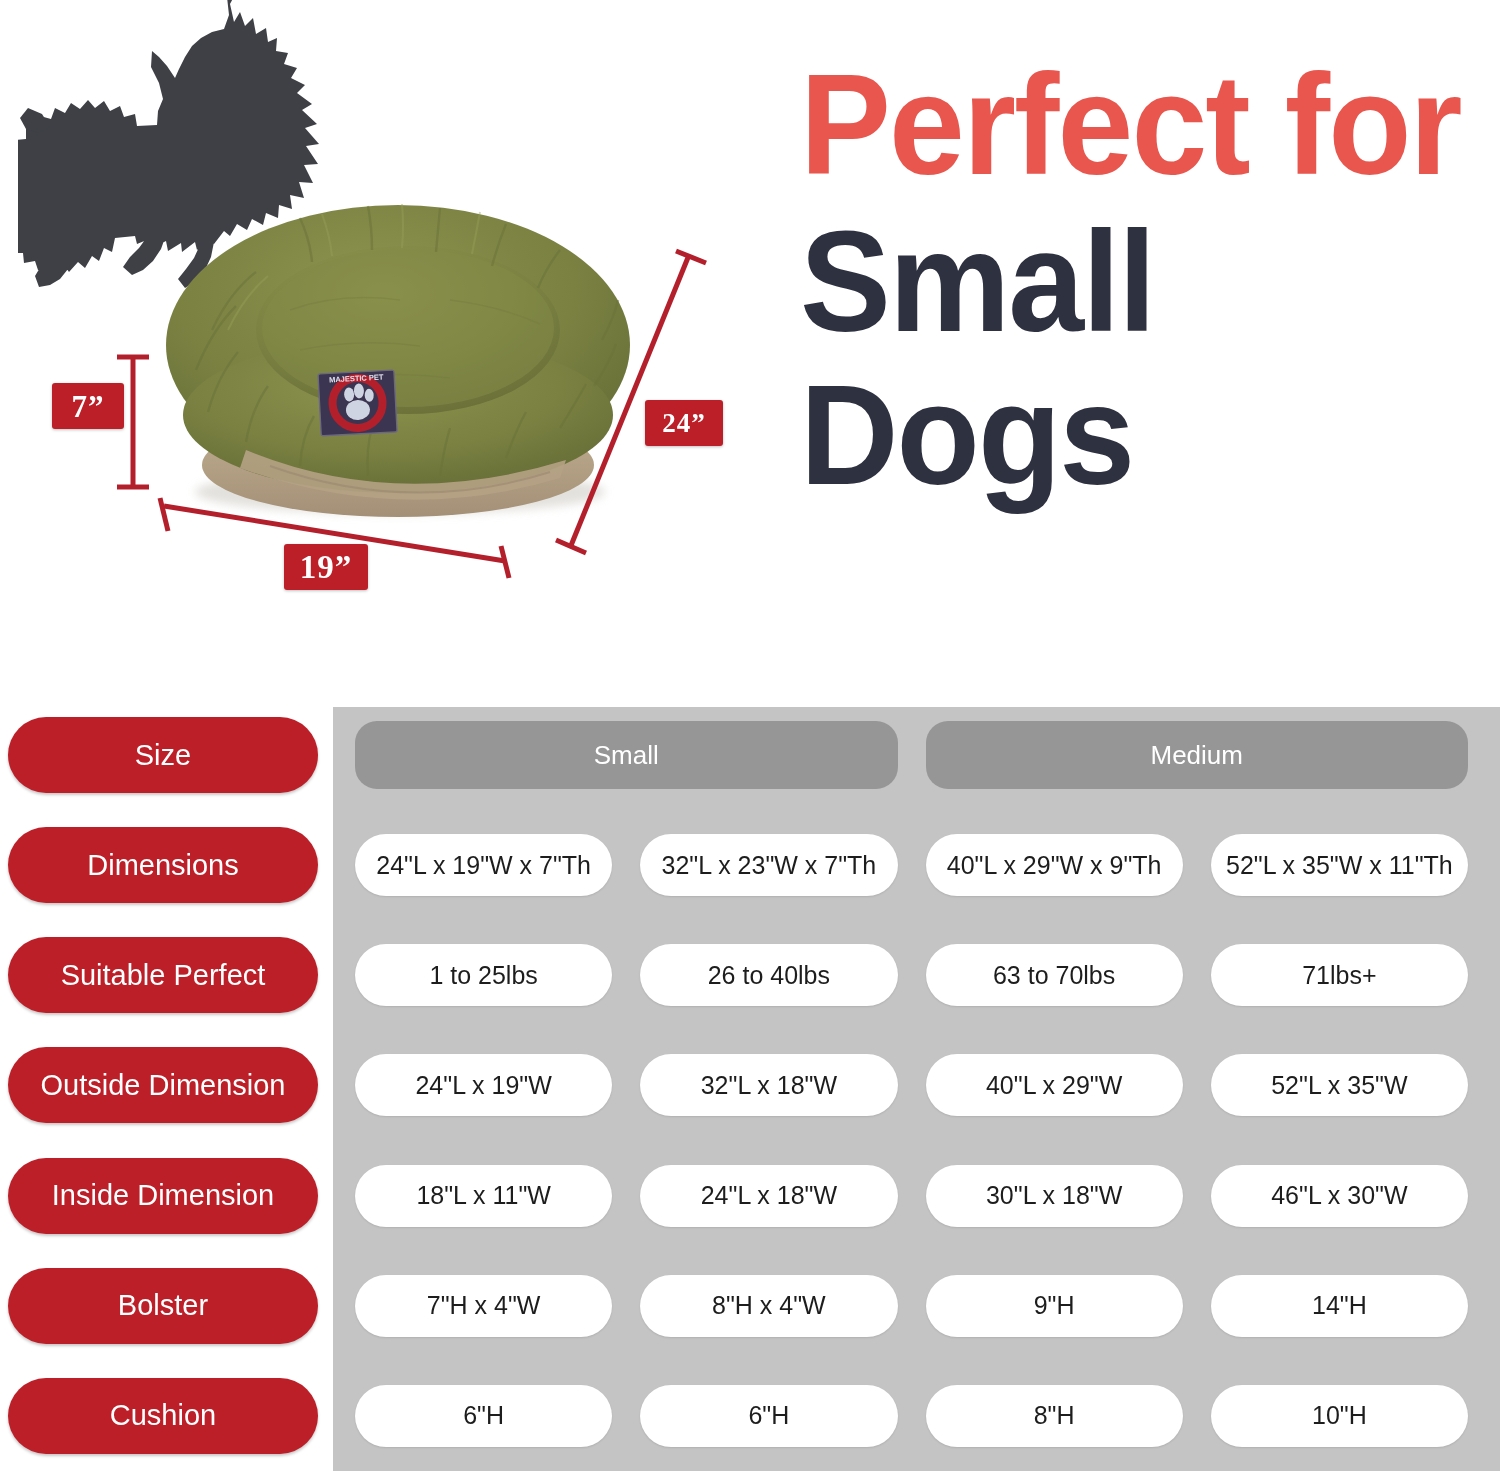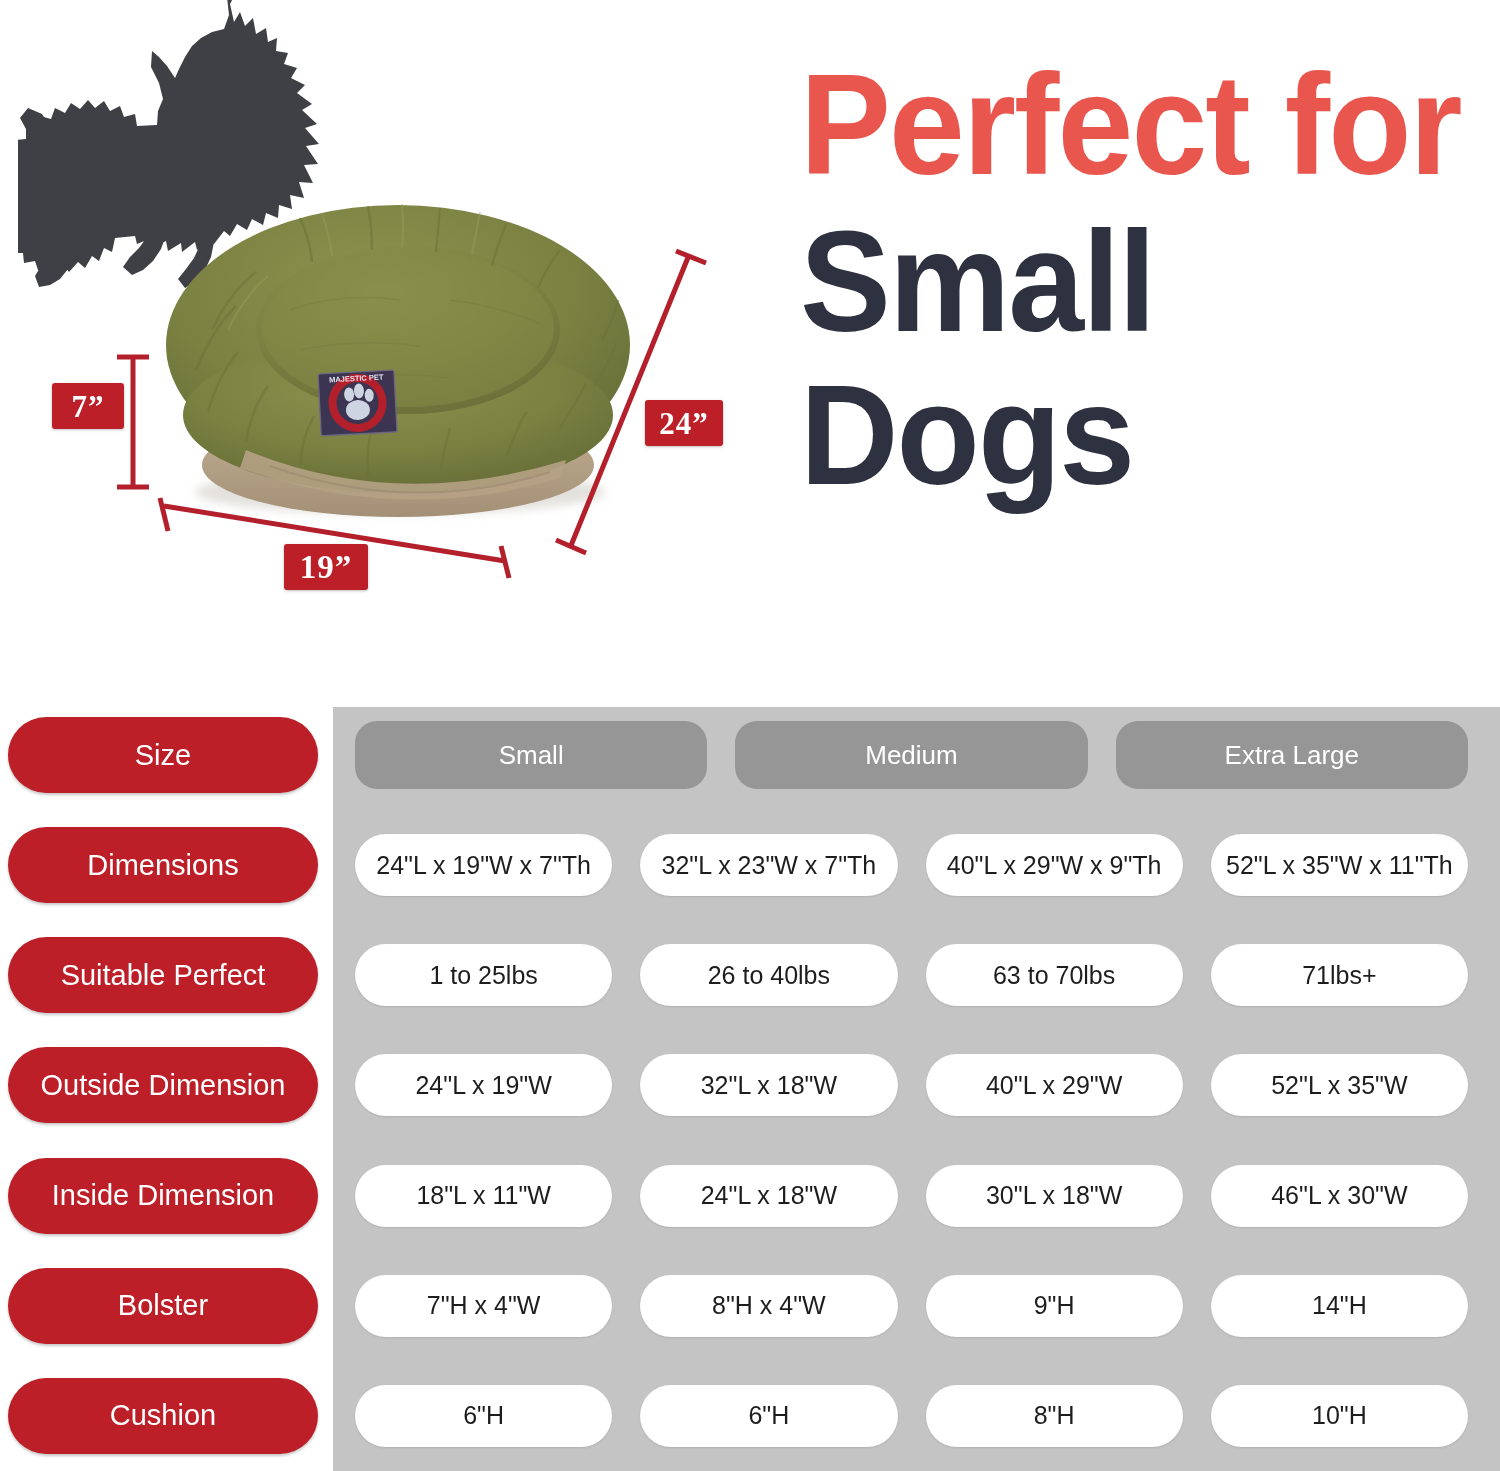--- a/index.html
+++ b/index.html
@@ -66,21 +66,21 @@
     font-size: 31px;
   }
   #badge-width {
     left: 284px; top: 544px;
     width: 84px; height: 46px;
     font-size: 33px;
   }
   #badge-length {
     left: 645px; top: 400px;
     width: 78px; height: 46px;
-    font-size: 31px;
+    font-size: 27px;
   }
   #dim-lines {
     position: absolute;
     left: 0; top: 0;
     width: 760px; height: 640px;
     pointer-events: none;
   }
 
   
   #headline {
@@ -322,21 +322,20 @@
 </div>
 
 <div id="spec-table">
   <div id="table-bg"></div>
   <div id="table-grid">
       <div class="spec-row header-row">
         <div class="row-label">Size</div>
         <div class="row-cells">
           <div class="cell">Small</div>
           <div class="cell">Medium</div>
-          <div class="cell">Extra Large</div>
         </div>
       </div>
       <div class="spec-row">
         <div class="row-label">Dimensions</div>
         <div class="row-cells">
           <div class="cell">24"L x 19"W x 7"Th</div>
           <div class="cell">32"L x 23"W x 7"Th</div>
           <div class="cell">40"L x 29"W x 9"Th</div>
           <div class="cell">52"L x 35"W x 11"Th</div>
         </div>

